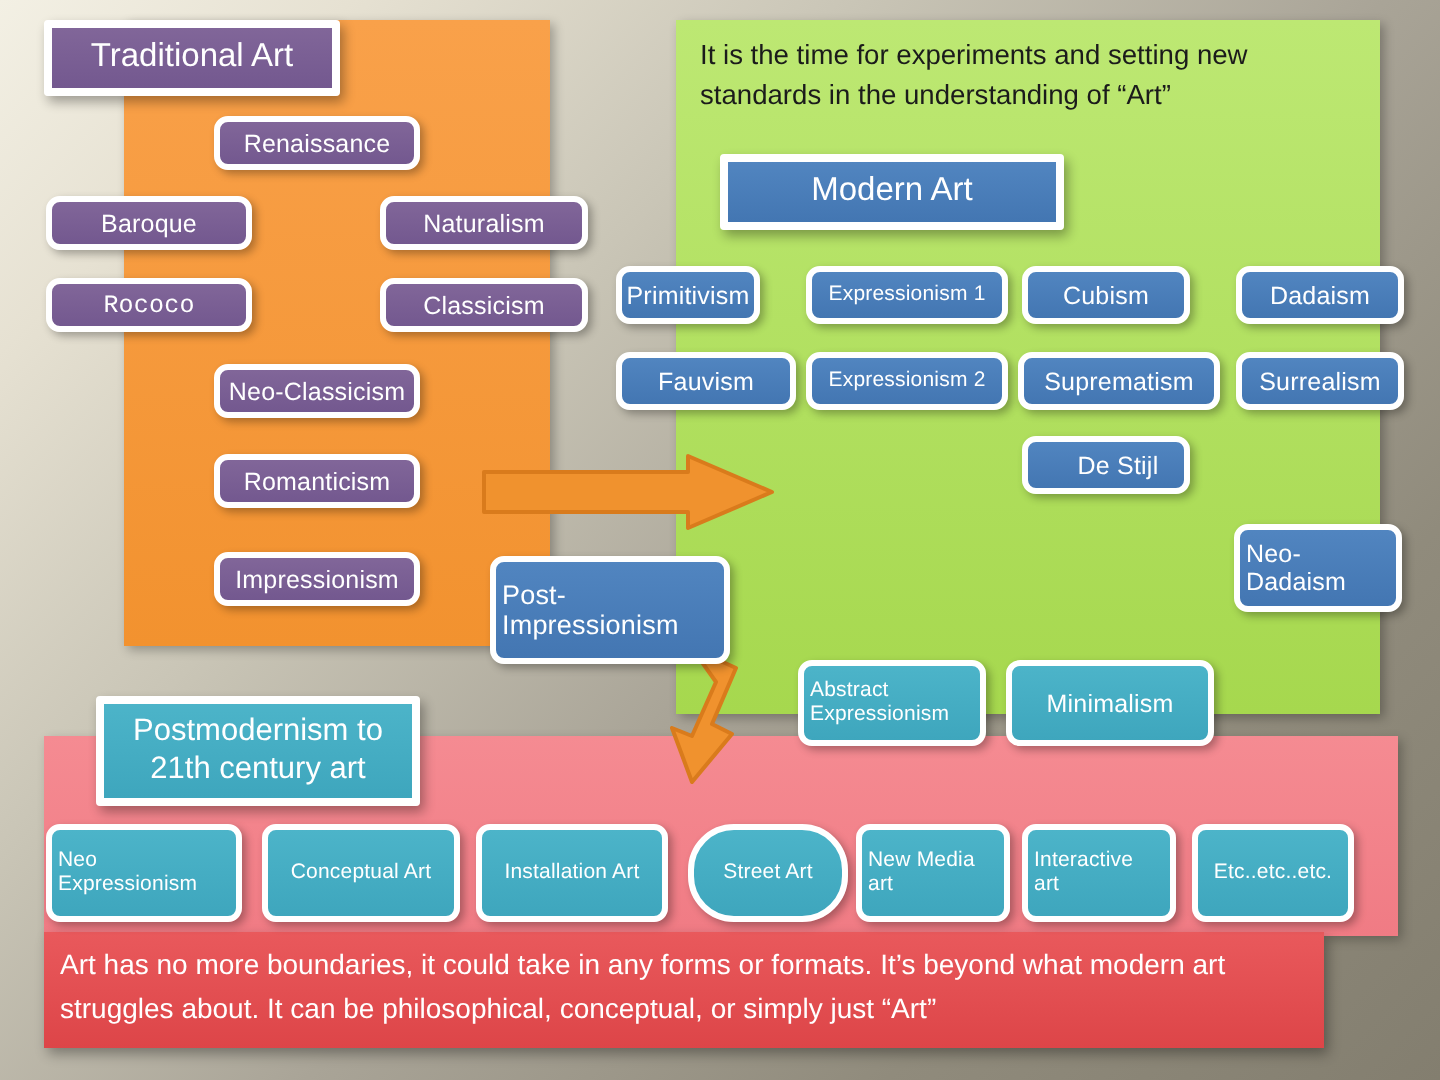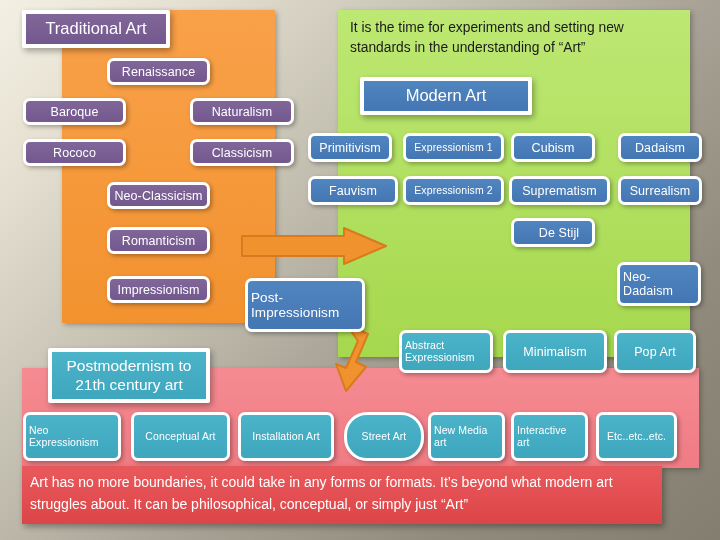--- a/index.html
+++ b/index.html
@@ -130,52 +130,51 @@
     </svg>
   </div>
 
   <div class="plate purple fs16" style="left:22px; top:10px; width:148px; height:38px;">Traditional Art</div>
 
   <div class="box purple fs12" style="left:107px; top:58px; width:103px; height:27px;">Renaissance</div>
 
   <div class="box purple fs12" style="left:23px; top:98px; width:103px; height:27px;">Baroque</div>
   <div class="box purple fs12" style="left:190px; top:98px; width:104px; height:27px;">Naturalism</div>
 
-  <div class="box purple fs12" style="left:23px; top:139px; width:103px; height:27px;">Rococo</div>
+  <div class="box purple fs12" style="left:23px; top:139px; width:103px; height:27px;font-family:Liberation Mono, monospace;">Rococo</div>
   <div class="box purple fs12" style="left:190px; top:139px; width:104px; height:27px;">Classicism</div>
 
   <div class="box purple fs12" style="left:107px; top:182px; width:103px; height:27px;">Neo-Classicism</div>
 
   <div class="box purple fs12" style="left:107px; top:227px; width:103px; height:27px;">Romanticism</div>
 
   <div class="box blue fs13" style="left:245px; top:278px; width:120px; height:54px;">Post-Impressionism</div>
 
   <div class="box purple fs12" style="left:107px; top:276px; width:103px; height:27px;">Impressionism</div>
 
   <div class="green-caption">It is the time for experiments and setting new standards in the understanding of “Art”</div>
 
   <div class="plate blue fs16" style="left:360px; top:77px; width:172px; height:38px;">Modern Art</div>
 
-  <div class="box blue fs12" style="left:308px; top:133px; width:84px; height:29px;">Primitivism</div>
+  <div class="box blue fs12" style="left:308px; top:133px; width:72px; height:29px;">Primitivism</div>
   <div class="box blue fs10" style="left:403px; top:133px; width:101px; height:29px;">Expressionism 1</div>
   <div class="box blue fs12" style="left:511px; top:133px; width:84px; height:29px;">Cubism</div>
   <div class="box blue fs12" style="left:618px; top:133px; width:84px; height:29px;">Dadaism</div>
 
   <div class="box blue fs12" style="left:308px; top:176px; width:90px; height:29px;">Fauvism</div>
   <div class="box blue fs10" style="left:403px; top:176px; width:101px; height:29px;">Expressionism 2</div>
   <div class="box blue fs12" style="left:509px; top:176px; width:101px; height:29px;">Suprematism</div>
   <div class="box blue fs12" style="left:618px; top:176px; width:84px; height:29px;">Surrealism</div>
 
   <div class="box blue fs12" style="left:511px; top:218px; width:84px; height:29px;padding-left:15px;">De Stijl</div>
 
   <div class="box blue fs12" style="left:617px; top:262px; width:84px; height:44px;">Neo-Dadaism</div>
 
   <div class="box teal fs10" style="left:399px; top:330px; width:94px; height:43px;">Abstract Expressionism</div>
   <div class="box teal fs12" style="left:503px; top:330px; width:104px; height:43px;">Minimalism</div>
-  <div class="box teal fs12" style="left:614px; top:330px; width:82px; height:43px;">Pop Art</div>
 
   <div class="plate teal fs15" style="left:48px; top:348px; width:162px; height:55px;">Postmodernism to 21th century art</div>
 
   <div class="box teal fs10" style="left:23px; top:412px; width:98px; height:49px;">Neo Expressionism</div>
   <div class="box teal fs10" style="left:131px; top:412px; width:99px; height:49px;">Conceptual Art</div>
   <div class="box teal fs10" style="left:238px; top:412px; width:96px; height:49px;">Installation Art</div>
   <div class="box teal fs10" style="left:344px; top:412px; width:80px; height:49px;border-radius:23px;">Street Art</div>
   <div class="box teal fs10" style="left:428px; top:412px; width:77px; height:49px;">New Media art</div>
   <div class="box teal fs10" style="left:511px; top:412px; width:77px; height:49px;">Interactive art</div>
   <div class="box teal fs10" style="left:596px; top:412px; width:81px; height:49px;">Etc..etc..etc.</div>

